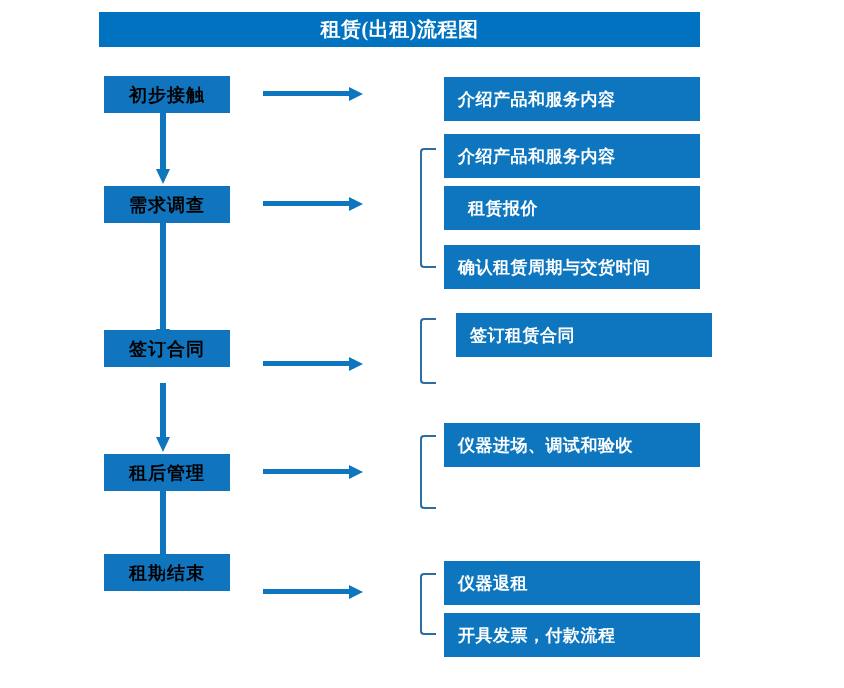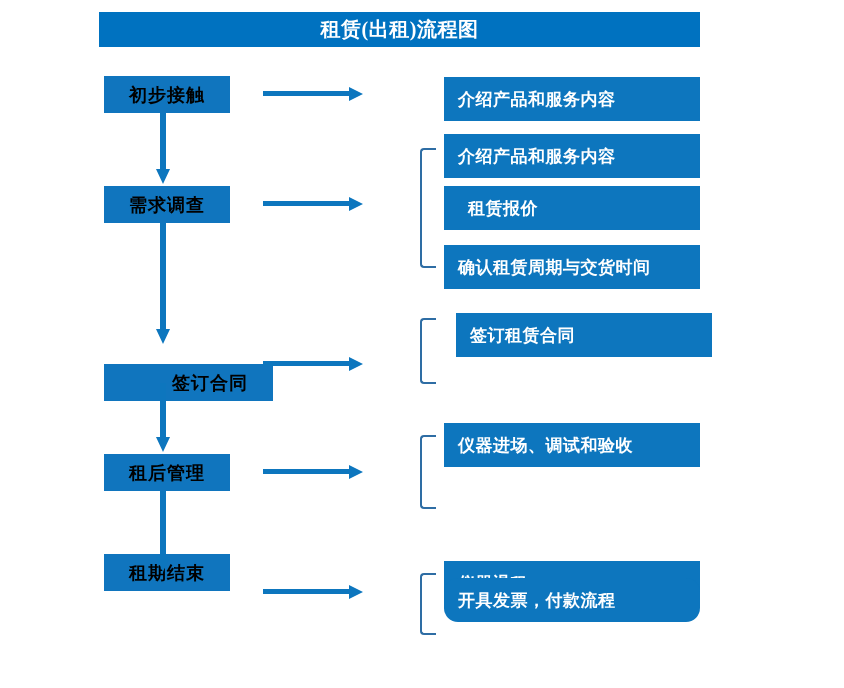--- a/index.html
+++ b/index.html
@@ -88,21 +88,21 @@
 <body>
 
 <div id="canvas">
 
   <div class="title-bar">租赁(出租)流程图</div>
 
   <div class="stage-box" style="top:76px;">初步接触</div>
 
   <div class="stage-box" style="top:186px;">需求调查</div>
 
-  <div class="stage-box" style="top:364px;padding-left:43px;">签订合同</div>
+  <div class="stage-box" style="top:330px;">签订合同</div>
 
   <div class="stage-box" style="top:454px;">租后管理</div>
 
   <div class="stage-box" style="top:554px;">租期结束</div>
 
   <div class="v-arrow" style="left:155px; top:113px; height:73px;">
     <svg width="16" height="73" viewBox="0 0 16 73">
       <rect x="5" y="0" width="6" height="58" fill="#0D76BE"></rect>
       <polygon points="1,56 15,56 8,71" fill="#0D76BE"></polygon>
     </svg>
@@ -181,15 +181,15 @@
   <div class="detail-box" style="top:245px;">确认租赁周期与交货时间</div>
 
   <div class="detail-box" style="top:313px;margin-left:12px;">签订租赁合同</div>
 
 
   <div class="detail-box" style="top:423px;">仪器进场、调试和验收</div>
 
 
   <div class="detail-box" style="top:561px;">仪器退租</div>
 
-  <div class="detail-box" style="top:578px;border-radius:14px;">开具发票，付款流程</div>
+  <div class="detail-box" style="top:613px;">开具发票，付款流程</div>
 
 </div>
 
 </body></html>

